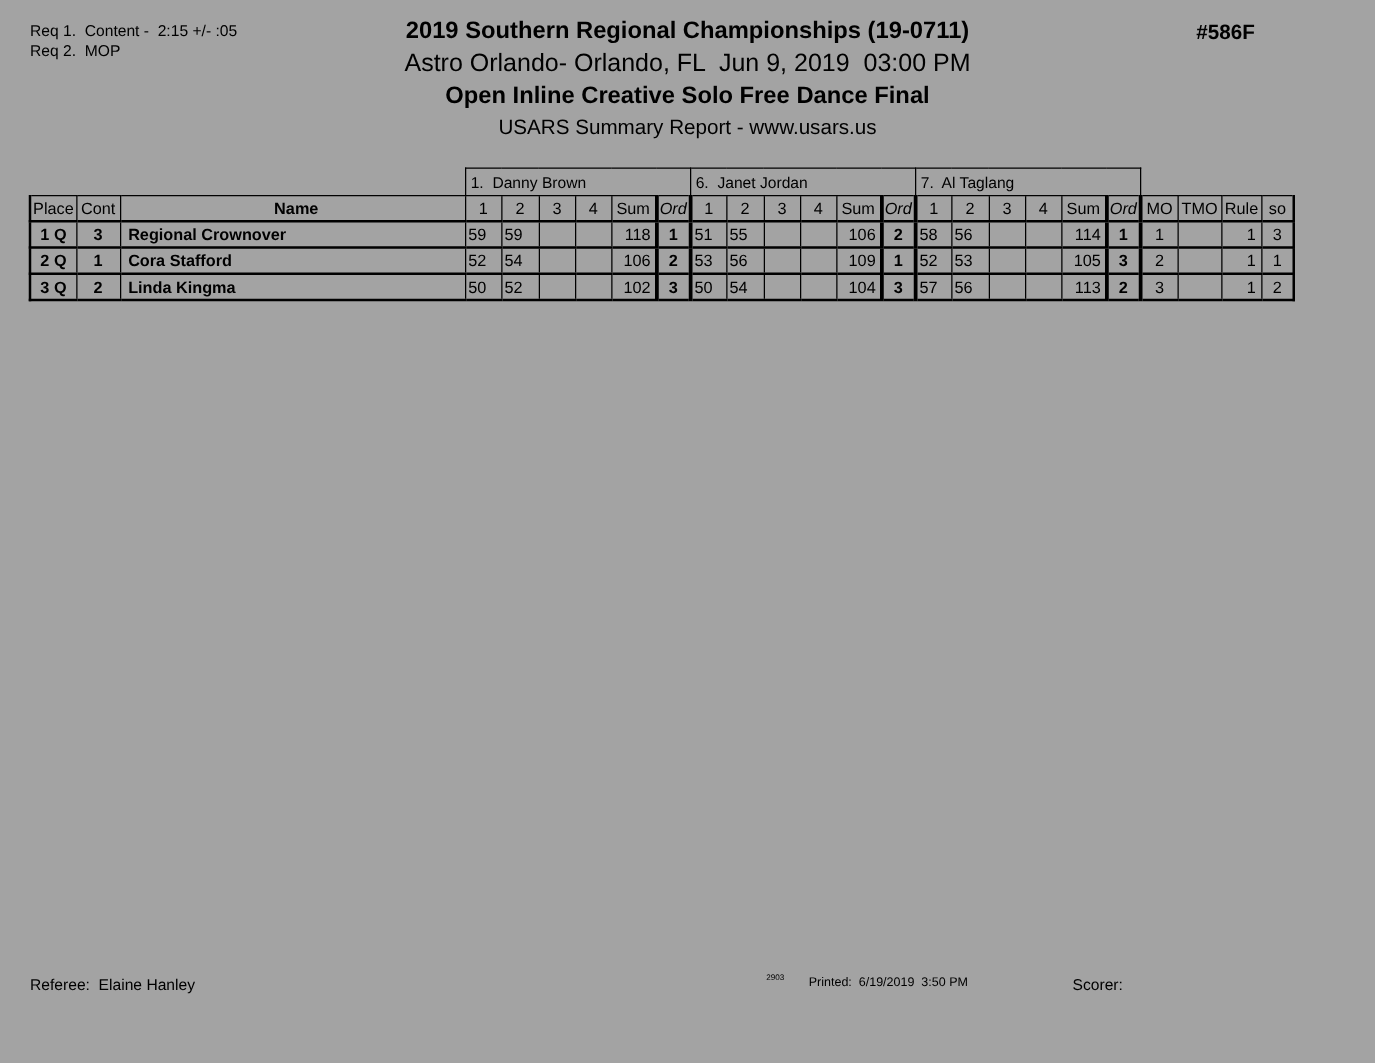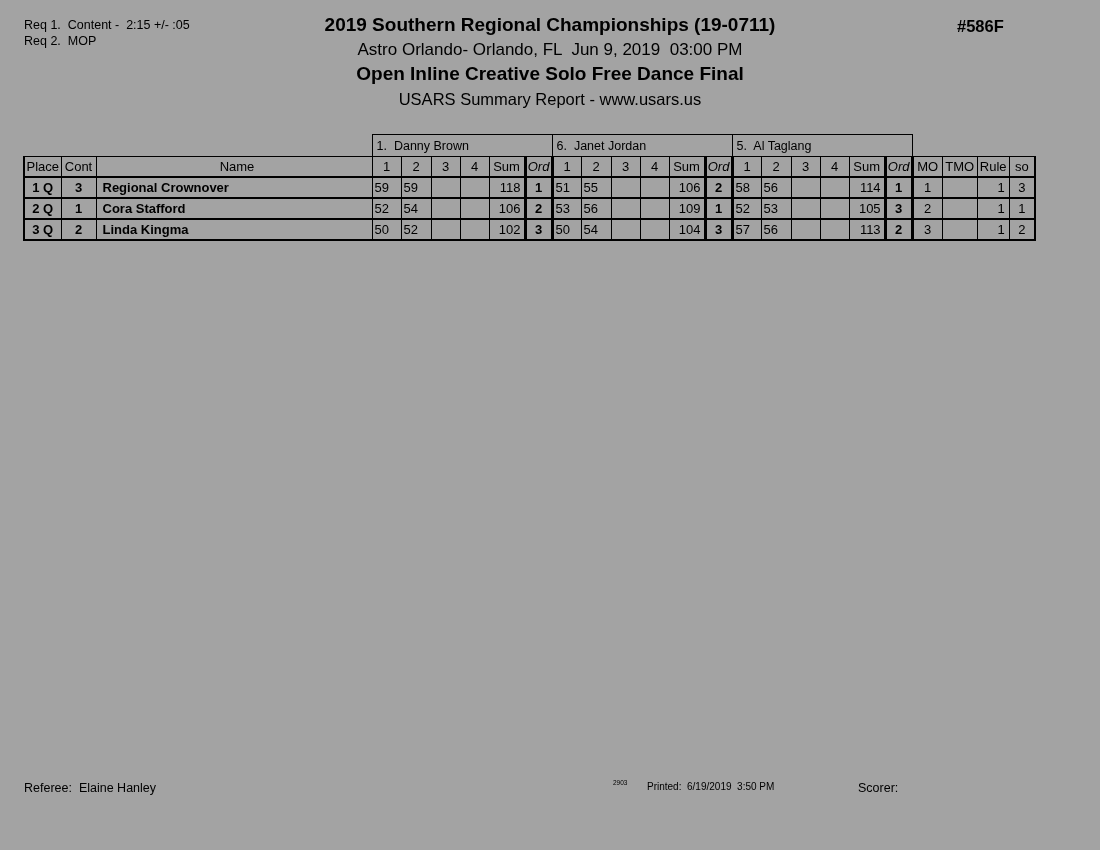--- a/index.html
+++ b/index.html
@@ -12,21 +12,21 @@
     overflow:hidden;
   }
   .pre{white-space:pre;}
 
   
   .req-block{position:absolute;left:24px;top:17px;font-size:12.5px;line-height:16px;}
 
   
   .center-header{position:absolute;left:0;top:14px;width:1100px;text-align:center;}
   .title-line{font-size:19px;font-weight:bold;margin:0 0 4px 0;}
-  .venue-line{font-size:17px;margin:0 0 3px 0;}
+  .venue-line{font-size:20px;margin:0 0 3px 0;}
   .event-line{font-size:19px;font-weight:bold;margin:0 0 5px 0;}
   .report-line{font-size:16.5px;margin:0;}
 
   .report-number{position:absolute;left:957px;top:17px;font-size:16.5px;font-weight:bold;}
 
   
   .rpt-table{
     position:absolute;left:23px;top:134px;
     border-collapse:collapse;table-layout:fixed;
     width:1011px;
@@ -47,21 +47,21 @@
   }
   tr.hdr td{border-bottom-width:2px;text-align:center;}
   tr.data td{border-bottom-width:2px;}
   td.firstcol{border-left-width:2px;}
   td.lastcol{border-right-width:2px;}
   td.ord{border-left-width:3px;border-right-width:3px;text-align:center;font-weight:bold;}
   tr.hdr td.ord{font-weight:normal;font-style:italic;}
   td.place{text-align:center;font-weight:bold;}
   td.cont{text-align:center;font-weight:bold;}
   td.name{text-align:left;padding-left:6px;font-weight:bold;}
-  tr.hdr td.name{font-weight:normal;}
+  tr.hdr td.name{font-weight:bold;}
   td.score{text-align:left;padding-left:2px;}
   td.sum{text-align:right;padding-right:3px;}
   td.mo{text-align:center;}
   td.tmo{text-align:center;}
   td.rule{text-align:right;padding-right:4px;}
   td.so{text-align:center;}
 
   
   .footer-referee{position:absolute;left:24px;top:781px;font-size:12.5px;}
   .footer-code{position:absolute;left:613px;top:779px;font-size:6.5px;}
@@ -113,21 +113,21 @@
       <col style="width:30px">
         <col style="width:35px">
         <col style="width:32px">
         <col style="width:26px">
     </colgroup>
     <tbody>
         <tr class="strip">
       <td class="nob" colspan="3"></td>
       <td class="jbox" colspan="6">1.  Danny Brown</td>
       <td class="jbox" colspan="6">6.  Janet Jordan</td>
-      <td class="jbox" colspan="6">5.  Al Taglang</td>
+      <td class="jbox" colspan="6">7.  Al Taglang</td>
       <td class="nob" colspan="4"></td>
     </tr>
     <tr class="hdr">
       <td class="firstcol">Place</td>
       <td>Cont</td>
       <td class="name">Name</td>
       <td>1</td>
       <td>2</td>
       <td>3</td>
       <td>4</td>

